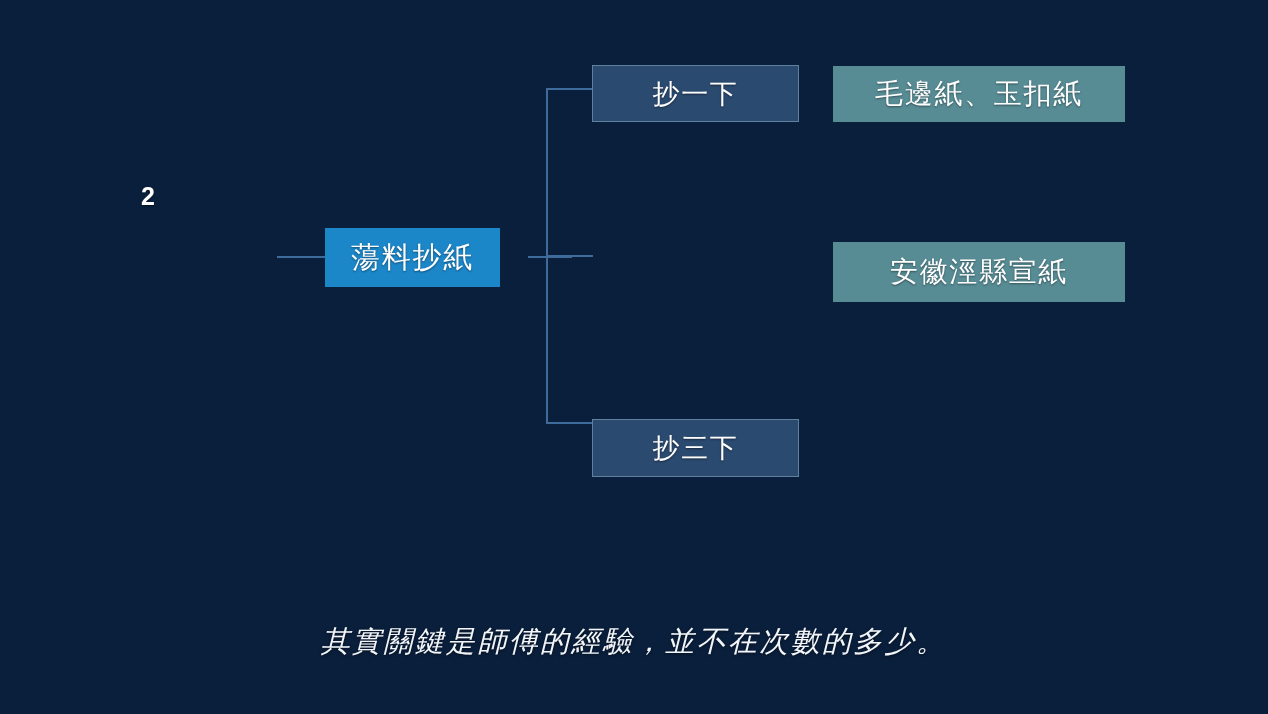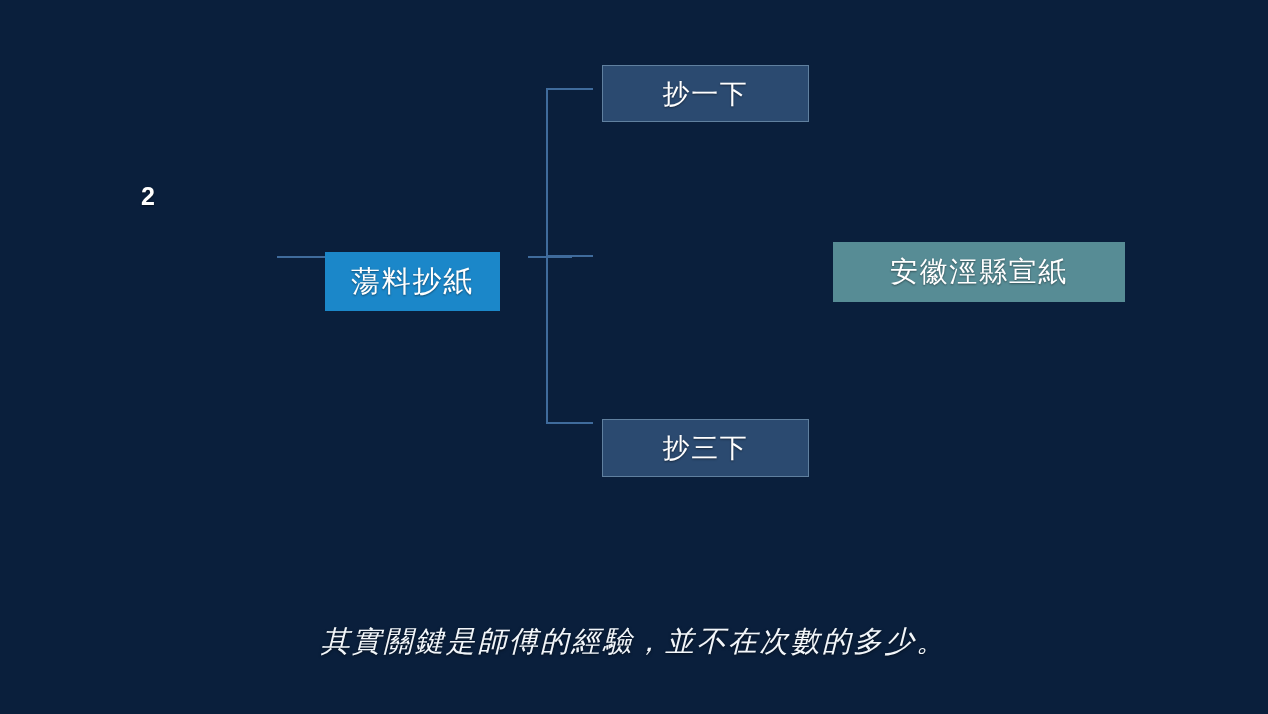--- a/index.html
+++ b/index.html
@@ -53,32 +53,30 @@
   }
 
   
   .node-process {
     left: 325px;
     top: 228px;
     width: 175px;
     height: 59px;
     background: #1b87c9;
     font-size: 29px;
-    margin-top: 24px;
   }
 
   
   .node-step {
     background: #2b4a70;
     border: 1px solid #60809f;
     font-size: 27px;
     left: 592px;
     width: 207px;
     height: 57px;
-    margin-left: 10px;
   }
   .node-step.r1 { top: 65px; }
   .node-step.r2 { top: 228px; width: 206px; }
   .node-step.r3 { top: 419px; width: 207px; height: 58px; }
 
   
   .node-result {
     background: #578c95;
     font-size: 28px;
     left: 833px;
@@ -149,20 +147,21 @@
 
   <div class="conn conn-h link-process-bracket"></div>
 
   <div class="conn conn-v bracket-spine"></div>
 
   <div class="conn conn-h bracket-arm a1"></div>
   <div class="conn conn-h bracket-arm a2"></div>
   <div class="conn conn-h bracket-arm a3"></div>
 
   <div class="node node-step r1">抄一下</div>
+  <div class="node node-result r1">毛邊紙、玉扣紙</div>
 
   <div class="node node-result r2">安徽涇縣宣紙</div>
 
   <div class="node node-step r3">抄三下</div>
 
   <div class="caption">其實關鍵是師傅的經驗，並不在次數的多少。</div>
 
 </div>
 
 </body></html>

